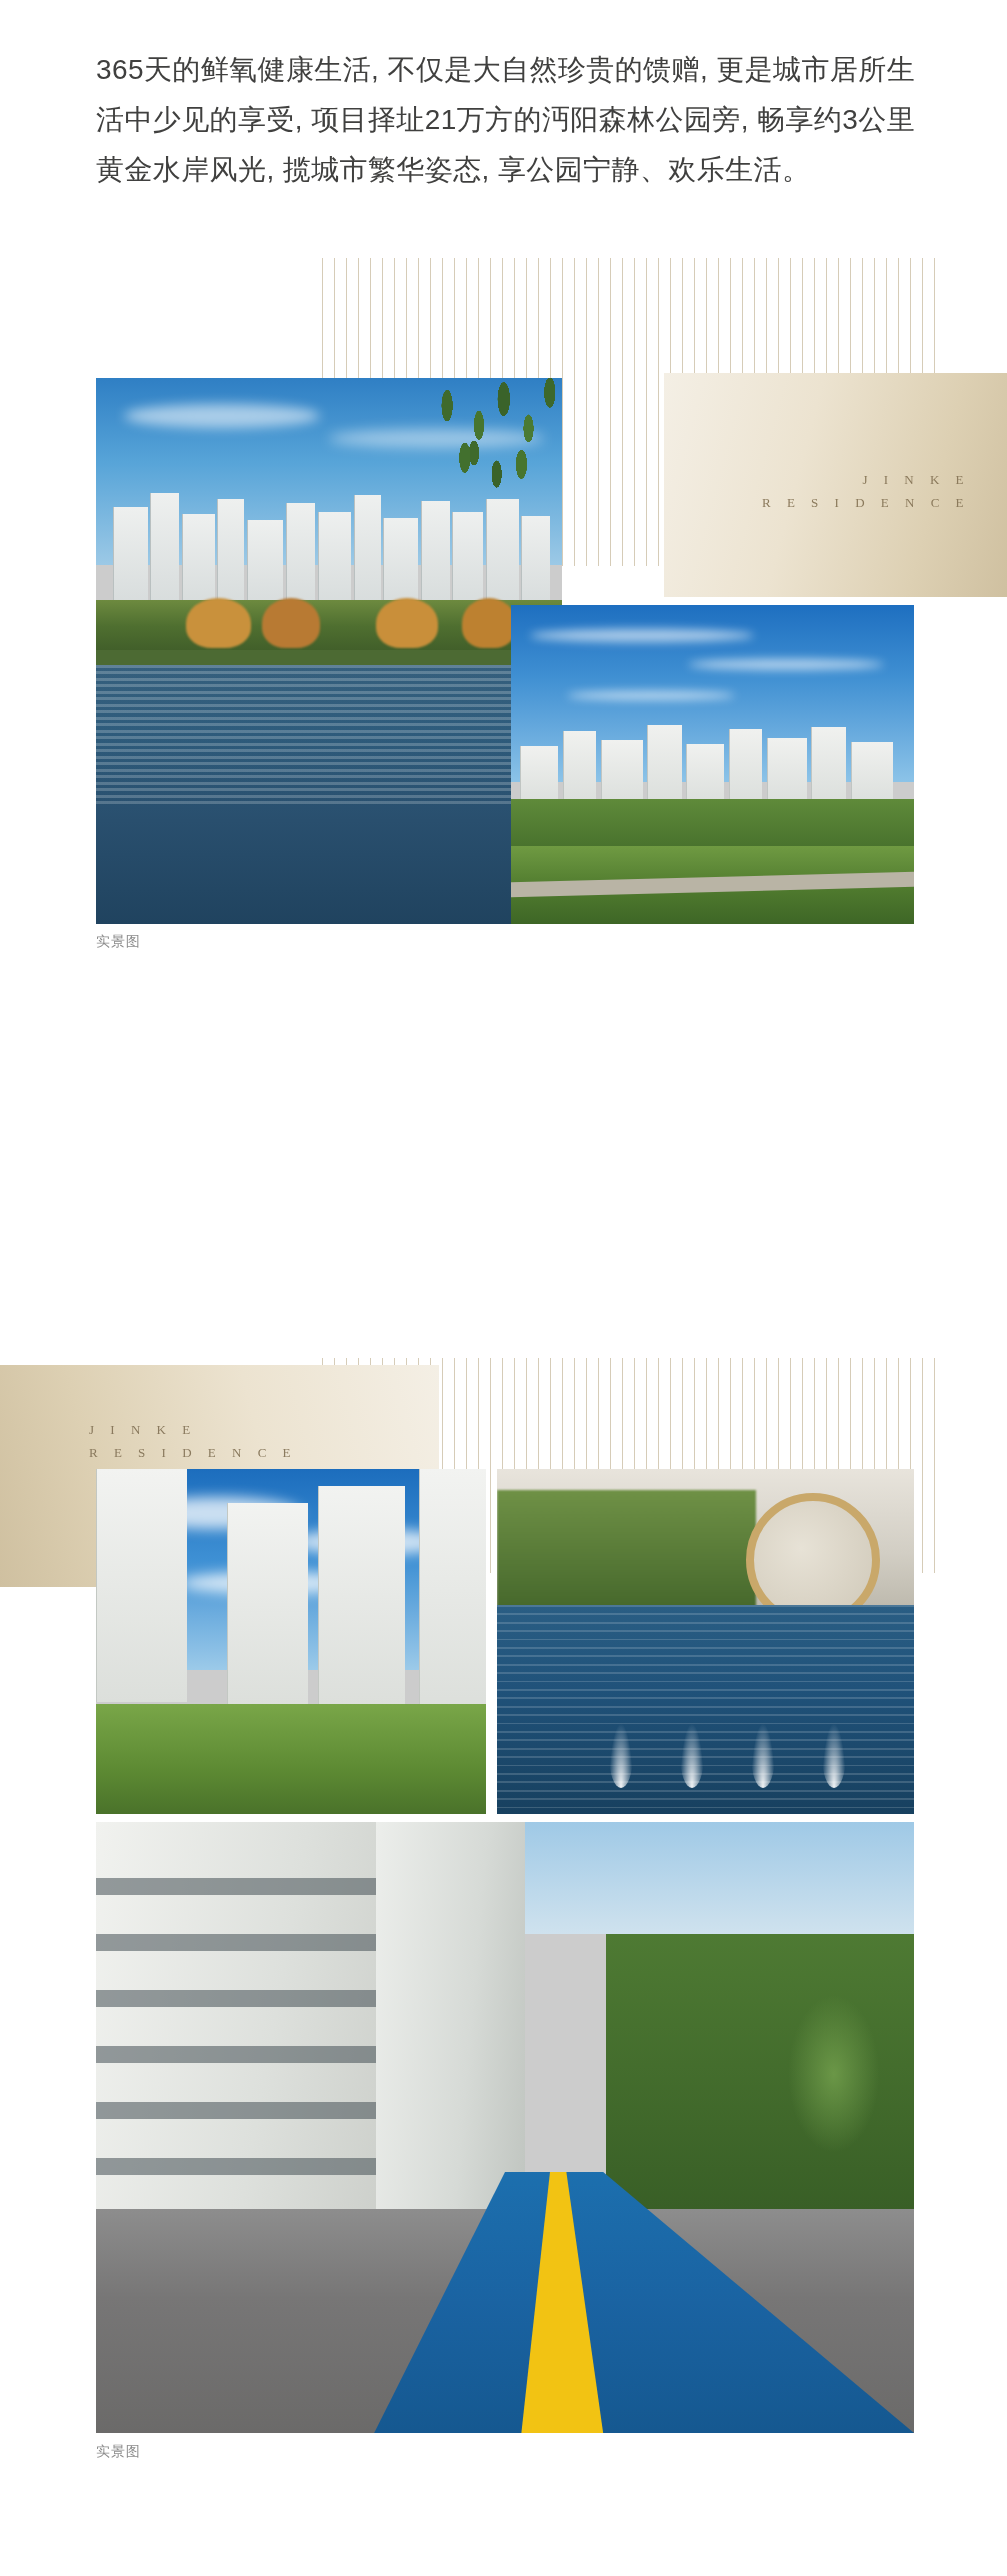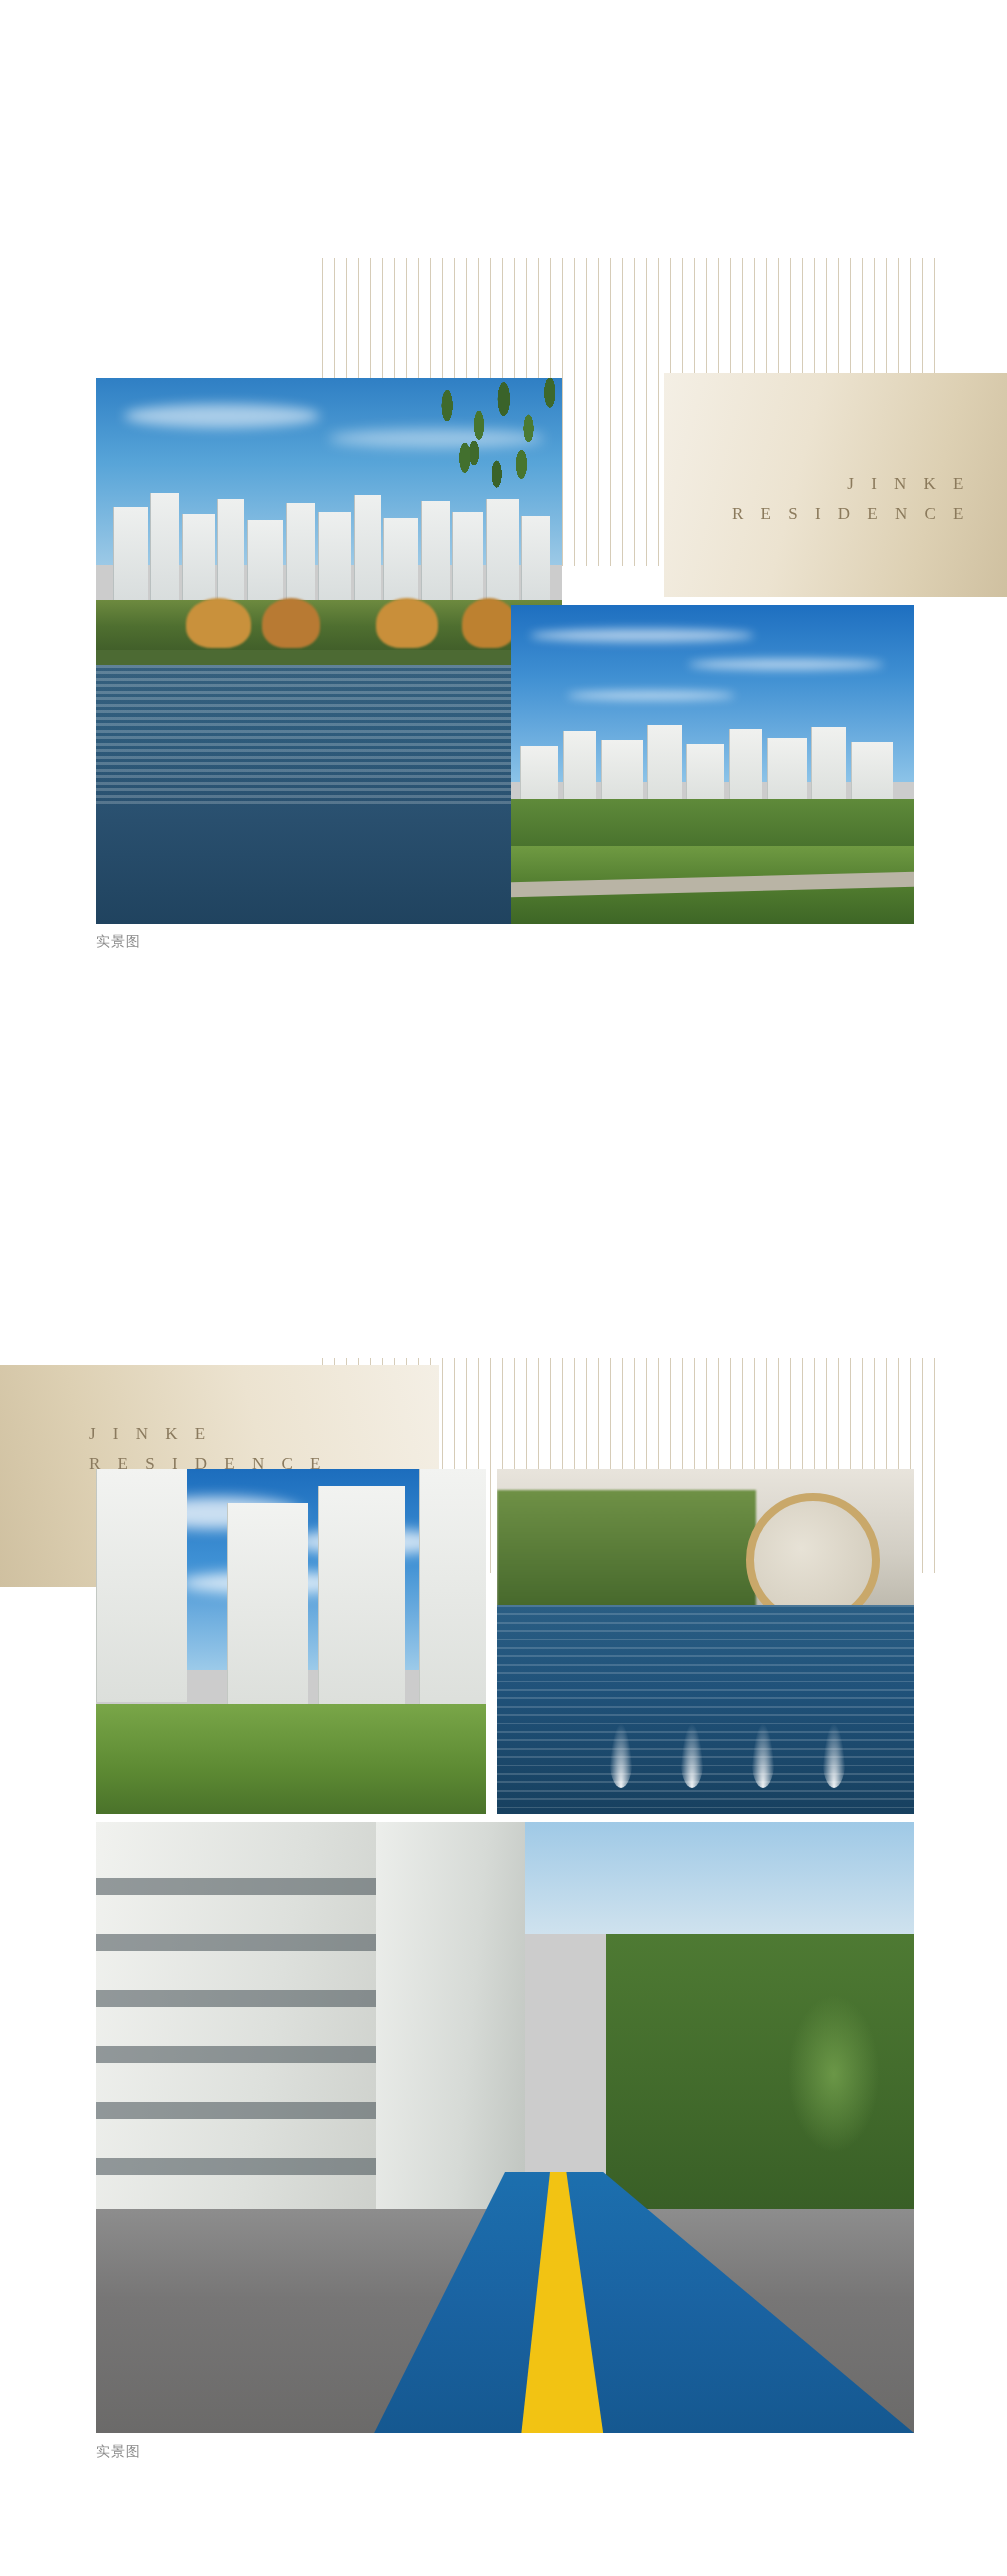--- a/index.html
+++ b/index.html
@@ -84,21 +84,21 @@
     top: 1365px;
     width: 439px;
     height: 222px;
     background: linear-gradient(255deg, #f4efe5 0%, #ece3d0 40%, #ddd0b3 75%, #cfc0a0 100%);
   }
 
   
   .brand {
     position: absolute;
     color: #8b7a5c;
-    font-size: 17px;
+    font-size: 13px;
     letter-spacing: 6.5px;
     line-height: 1.75;
     text-align: right;
     font-family: "Liberation Serif", serif;
   }
   #brand-top {
     left: 709px;
     top: 469px;
     width: 261px;
     text-align: right;
@@ -315,20 +315,23 @@
     background: radial-gradient(ellipse 65px 112px at 60% 40%, rgba(120,165,80,.75), transparent 70%);
   }
 
   #caption-2 { left: 96px; top: 2443px; }
 </style>
 </head>
 <body>
 
 <div class="page">
 
+  <div class="para" id="intro-paragraph">
+    <p>365天的鲜氧健康生活, 不仅是大自然珍贵的馈赠, 更是城市居所生活中少见的享受, 项目择址21万方的沔阳森林公园旁, 畅享约3公里黄金水岸风光, 揽城市繁华姿态, 享公园宁静、欢乐生活。</p>
+  </div>
 
   <div class="stripes" id="stripes-top"></div>
 
   <div class="gold-panel" id="gold-panel-top"></div>
   <div class="brand" id="brand-top">
     <span class="line1">J I N K E</span>
     <span class="line2">R E S I D E N C E</span>
   </div>
 
   <div class="photo" id="photo-lake">

